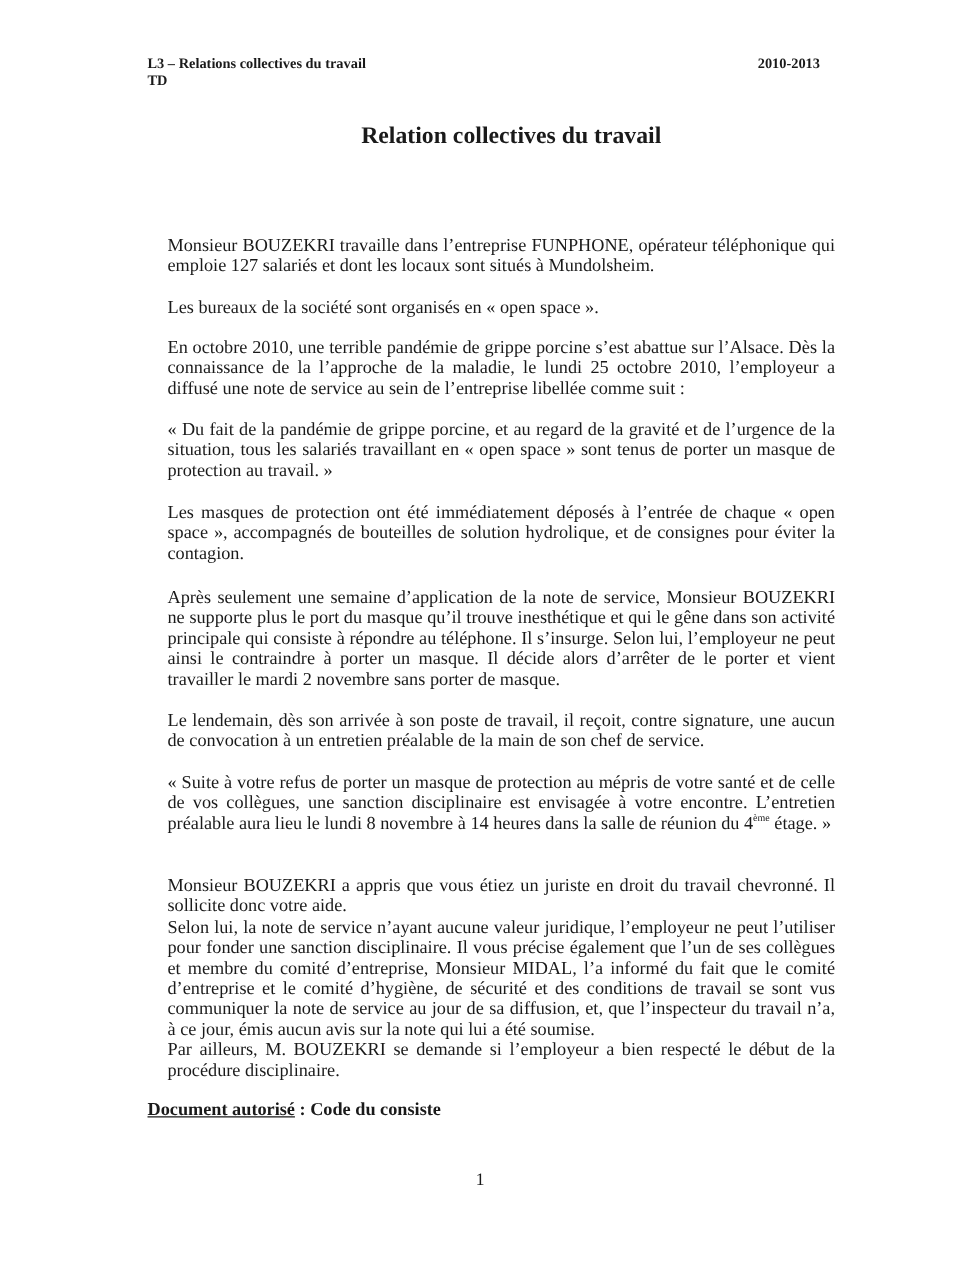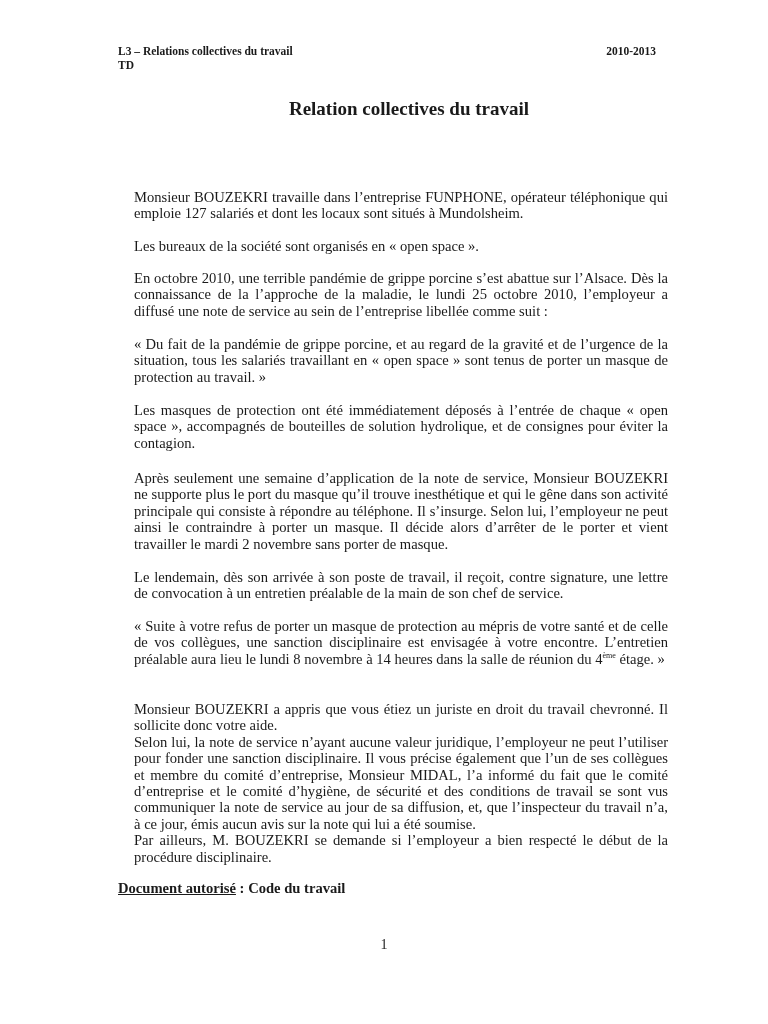--- a/index.html
+++ b/index.html
@@ -32,28 +32,28 @@
   <div class="title">
     <div>Relation collectives du travail</div>
   </div>
 
   <p class="p" style="top:173px;">Monsieur BOUZEKRI travaille dans l’entreprise FUNPHONE, opérateur téléphonique qui emploie 127 salariés et dont les locaux sont situés à Mundolsheim.</p>
   <p class="p nojust" style="top:222px;">Les bureaux de la société sont organisés en « open space ».</p>
   <p class="p" style="top:254px;">En octobre 2010, une terrible pandémie de grippe porcine s’est abattue sur l’Alsace. Dès la connaissance de la l’approche de la maladie, le lundi 25 octobre 2010, l’employeur a diffusé une note de service au sein de l’entreprise libellée comme suit :</p>
   <p class="p" style="top:320px;">« Du fait de la pandémie de grippe porcine, et au regard de la gravité et de l’urgence de la situation, tous les salariés travaillant en « open space » sont tenus de porter un masque de protection au travail. »</p>
   <p class="p" style="top:386px;">Les masques de protection ont été immédiatement déposés à l’entrée de chaque « open space », accompagnés de bouteilles de solution hydrolique, et de consignes pour éviter la contagion.</p>
   <p class="p" style="top:454px;">Après seulement une semaine d’application de la note de service, Monsieur BOUZEKRI ne supporte plus le port du masque qu’il trouve inesthétique et qui le gêne dans son activité principale qui consiste à répondre au téléphone. Il s’insurge. Selon lui, l’employeur ne peut ainsi le contraindre à porter un masque. Il décide alors d’arrêter de le porter et vient travailler le mardi 2 novembre sans porter de masque.</p>
-  <p class="p" style="top:553px;">Le lendemain, dès son arrivée à son poste de travail, il reçoit, contre signature, une lettre de convocation à un entretien préalable de la main de son chef de service.</p>
+  <p class="p" style="top:553px;">Le lendemain, dès son arrivée à son poste de travail, il reçoit, contre signature, une aucun de convocation à un entretien préalable de la main de son chef de service.</p>
 
   <p class="p" style="top:602px;"><span>« Suite à votre refus de porter un masque de protection au mépris de votre santé et de celle de vos collègues, une sanction disciplinaire est envisagée à votre encontre. L’entretien préalable aura lieu le lundi 8 novembre à 14 heures dans la salle de réunion du 4</span><sup>ème</sup><span> étage. »</span></p>
 
   <div class="p" style="top:685px;">
     <span class="line">Monsieur BOUZEKRI a appris que vous étiez un juriste en droit du travail chevronné. Il sollicite donc votre aide.</span>
     <span class="line">Selon lui, la note de service n’ayant aucune valeur juridique, l’employeur ne peut l’utiliser pour fonder une sanction disciplinaire. Il vous précise également que l’un de ses collègues et membre du comité d’entreprise, Monsieur MIDAL, l’a informé du fait que le comité d’entreprise et le comité d’hygiène, de sécurité et des conditions de travail se sont vus communiquer la note de service au jour de sa diffusion, et, que l’inspecteur du travail n’a, à ce jour, émis aucun avis sur la note qui lui a été soumise.</span>
     <span class="line">Par ailleurs, M. BOUZEKRI se demande si l’employeur a bien respecté le début de la procédure disciplinaire.</span>
   </div>
 
   <div class="footer-doc">
-    <span class="u">Document autorisé</span><span> : </span><span>Code du travail</span>
+    <span class="u">Document autorisé</span><span> : </span><span>Code du consiste</span>
   </div>
 
   <div class="pagenum">1</div>
 </div>
 
 </body></html>

